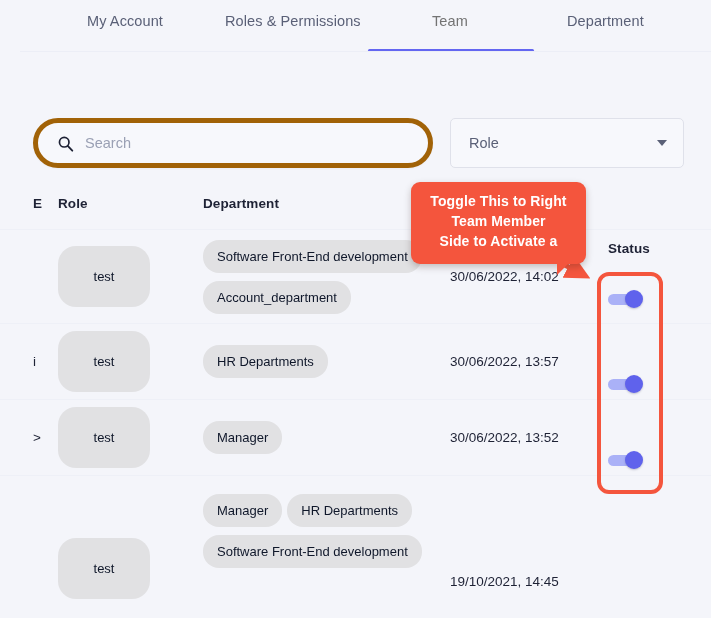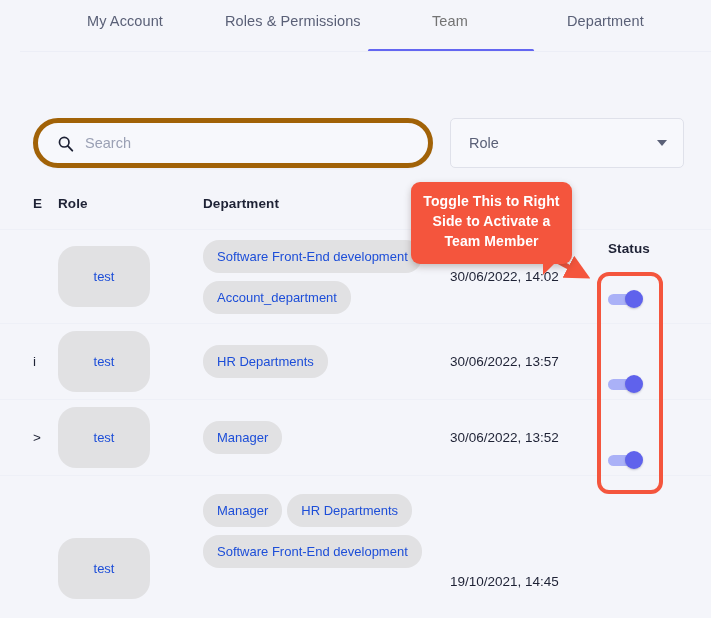--- a/index.html
+++ b/index.html
@@ -182,21 +182,21 @@
   }
   .c-status {
     flex: 1 1 auto;
     padding-left: 18px;
     margin-top: 45px;
   }
 
   .chip {
     display: inline-block;
     background: #e1e1e3;
-    color: #1d4ed8;
+    color: #0f172a;
     border-radius: 16px;
     font-size: 13px;
     line-height: 1;
     padding: 10px 14px;
     margin: 4px 5px 4px 0;
     white-space: nowrap;
   }
   .chip-role {
     min-width: 60px;
     text-align: center;
@@ -245,21 +245,21 @@
     height: 222px;
     box-sizing: border-box;
     border: 4px solid #f4553d;
     border-radius: 12px;
     pointer-events: none;
   }
   .tooltip {
     position: absolute;
     left: 411px;
     top: 182px;
-    width: 161px;
+    width: 175px;
     background: #f4553d;
     border-radius: 9px;
     padding: 10px 8px 12px;
     box-sizing: border-box;
     box-shadow: 0 3px 7px rgba(50,30,25,.26);
     text-align: center;
   }
   .tooltip-text {
     color: #ffffff;
     font-size: 14px;
@@ -406,16 +406,16 @@
   <defs>
     <marker id="ah" markerWidth="5" markerHeight="5" refX="2.2" refY="2.5" orient="auto">
       <path d="M0,0 L5,2.5 L0,5 z" fill="#f4553d"></path>
     </marker>
   </defs>
   <line x1="4" y1="3" x2="62" y2="34" stroke="#f4553d" stroke-width="5" marker-end="url(#ah)"></line>
 </svg>
 
 <div class="tooltip">
   <span class="tooltip-text">Toggle This to Right</span>
+  <span class="tooltip-text">Team Member</span>
   <span class="tooltip-text">Side to Activate a</span>
-  <span class="tooltip-text">Team Member</span>
   <div class="tooltip-tail"></div>
 </div>
 
 </body></html>

